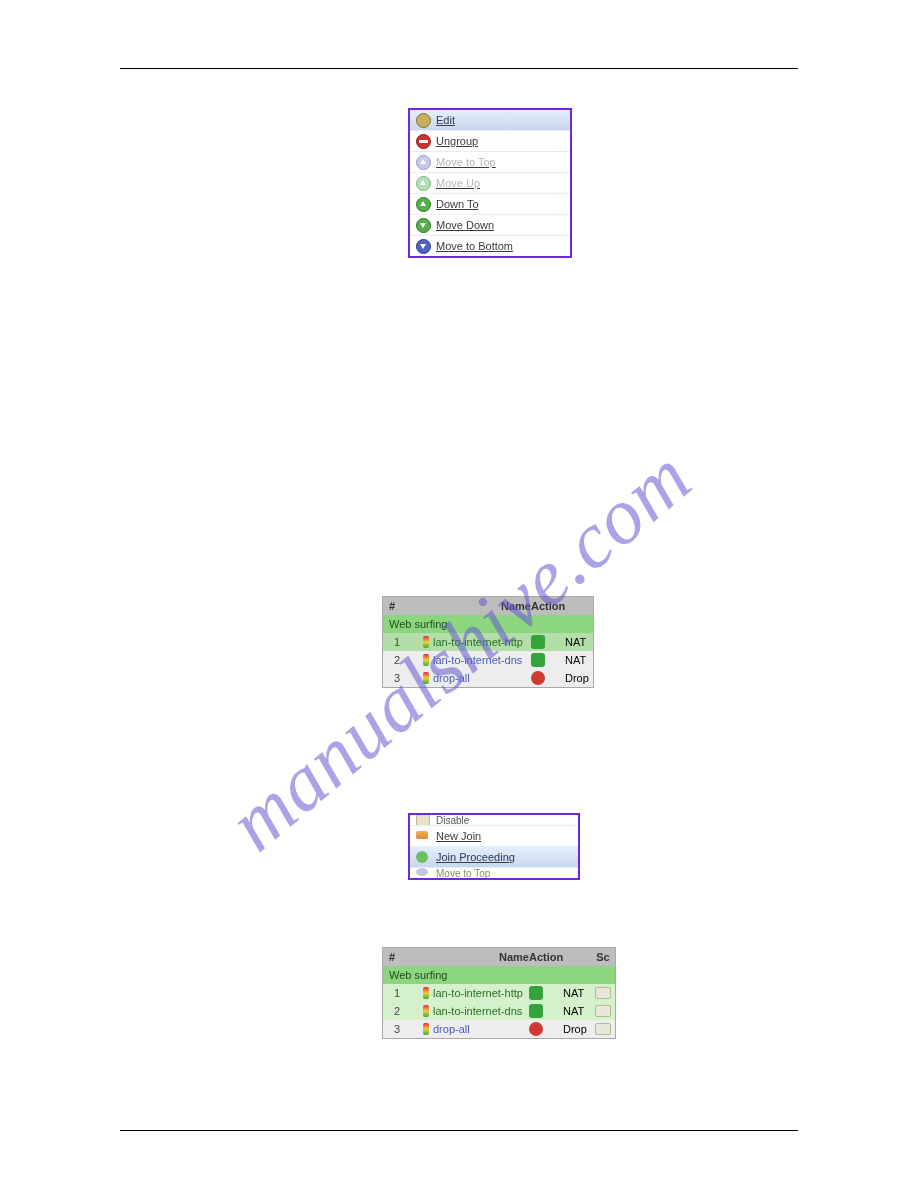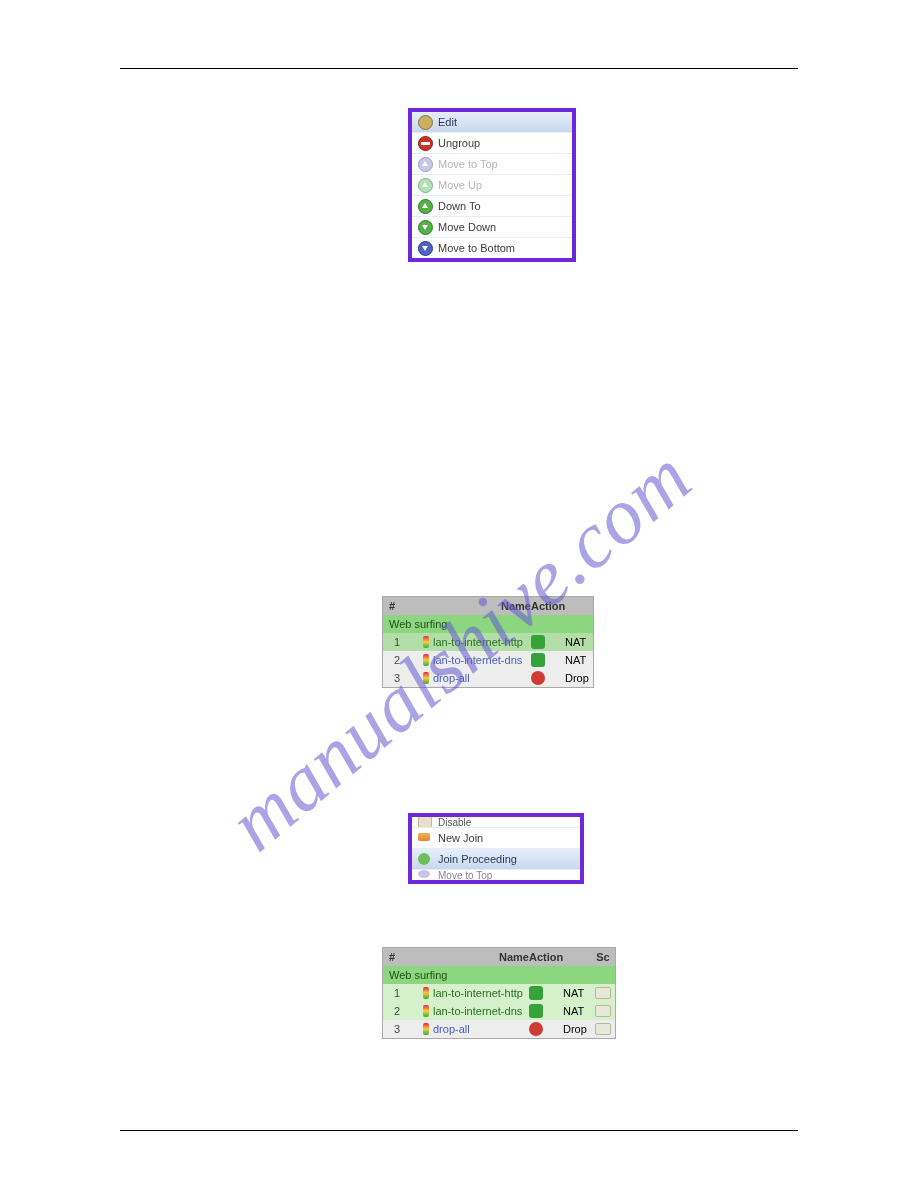--- a/index.html
+++ b/index.html
@@ -45,25 +45,26 @@
     white-space: nowrap;
     pointer-events: none;
     letter-spacing: 1px;
     z-index: 5;
     user-select: none;
   }
 
   
   .ctx-menu {
     position: absolute;
-    border: 4px solid #6d28d9;
+    border: 2px solid #6d28d9;
     background: #fff;
     font-size: 11px;
     color: #3c3c3c;
     box-shadow: 0 0 0 rgba(0,0,0,0);
+    text-decoration: underline;
   }
   .ctx-menu .item {
     padding: 3px 10px 3px 26px;
     position: relative;
     border-bottom: 1px solid #e6eef5;
     white-space: nowrap;
     height: 14px;
     line-height: 14px;
   }
   .ctx-menu .item:last-child { border-bottom: none; }

